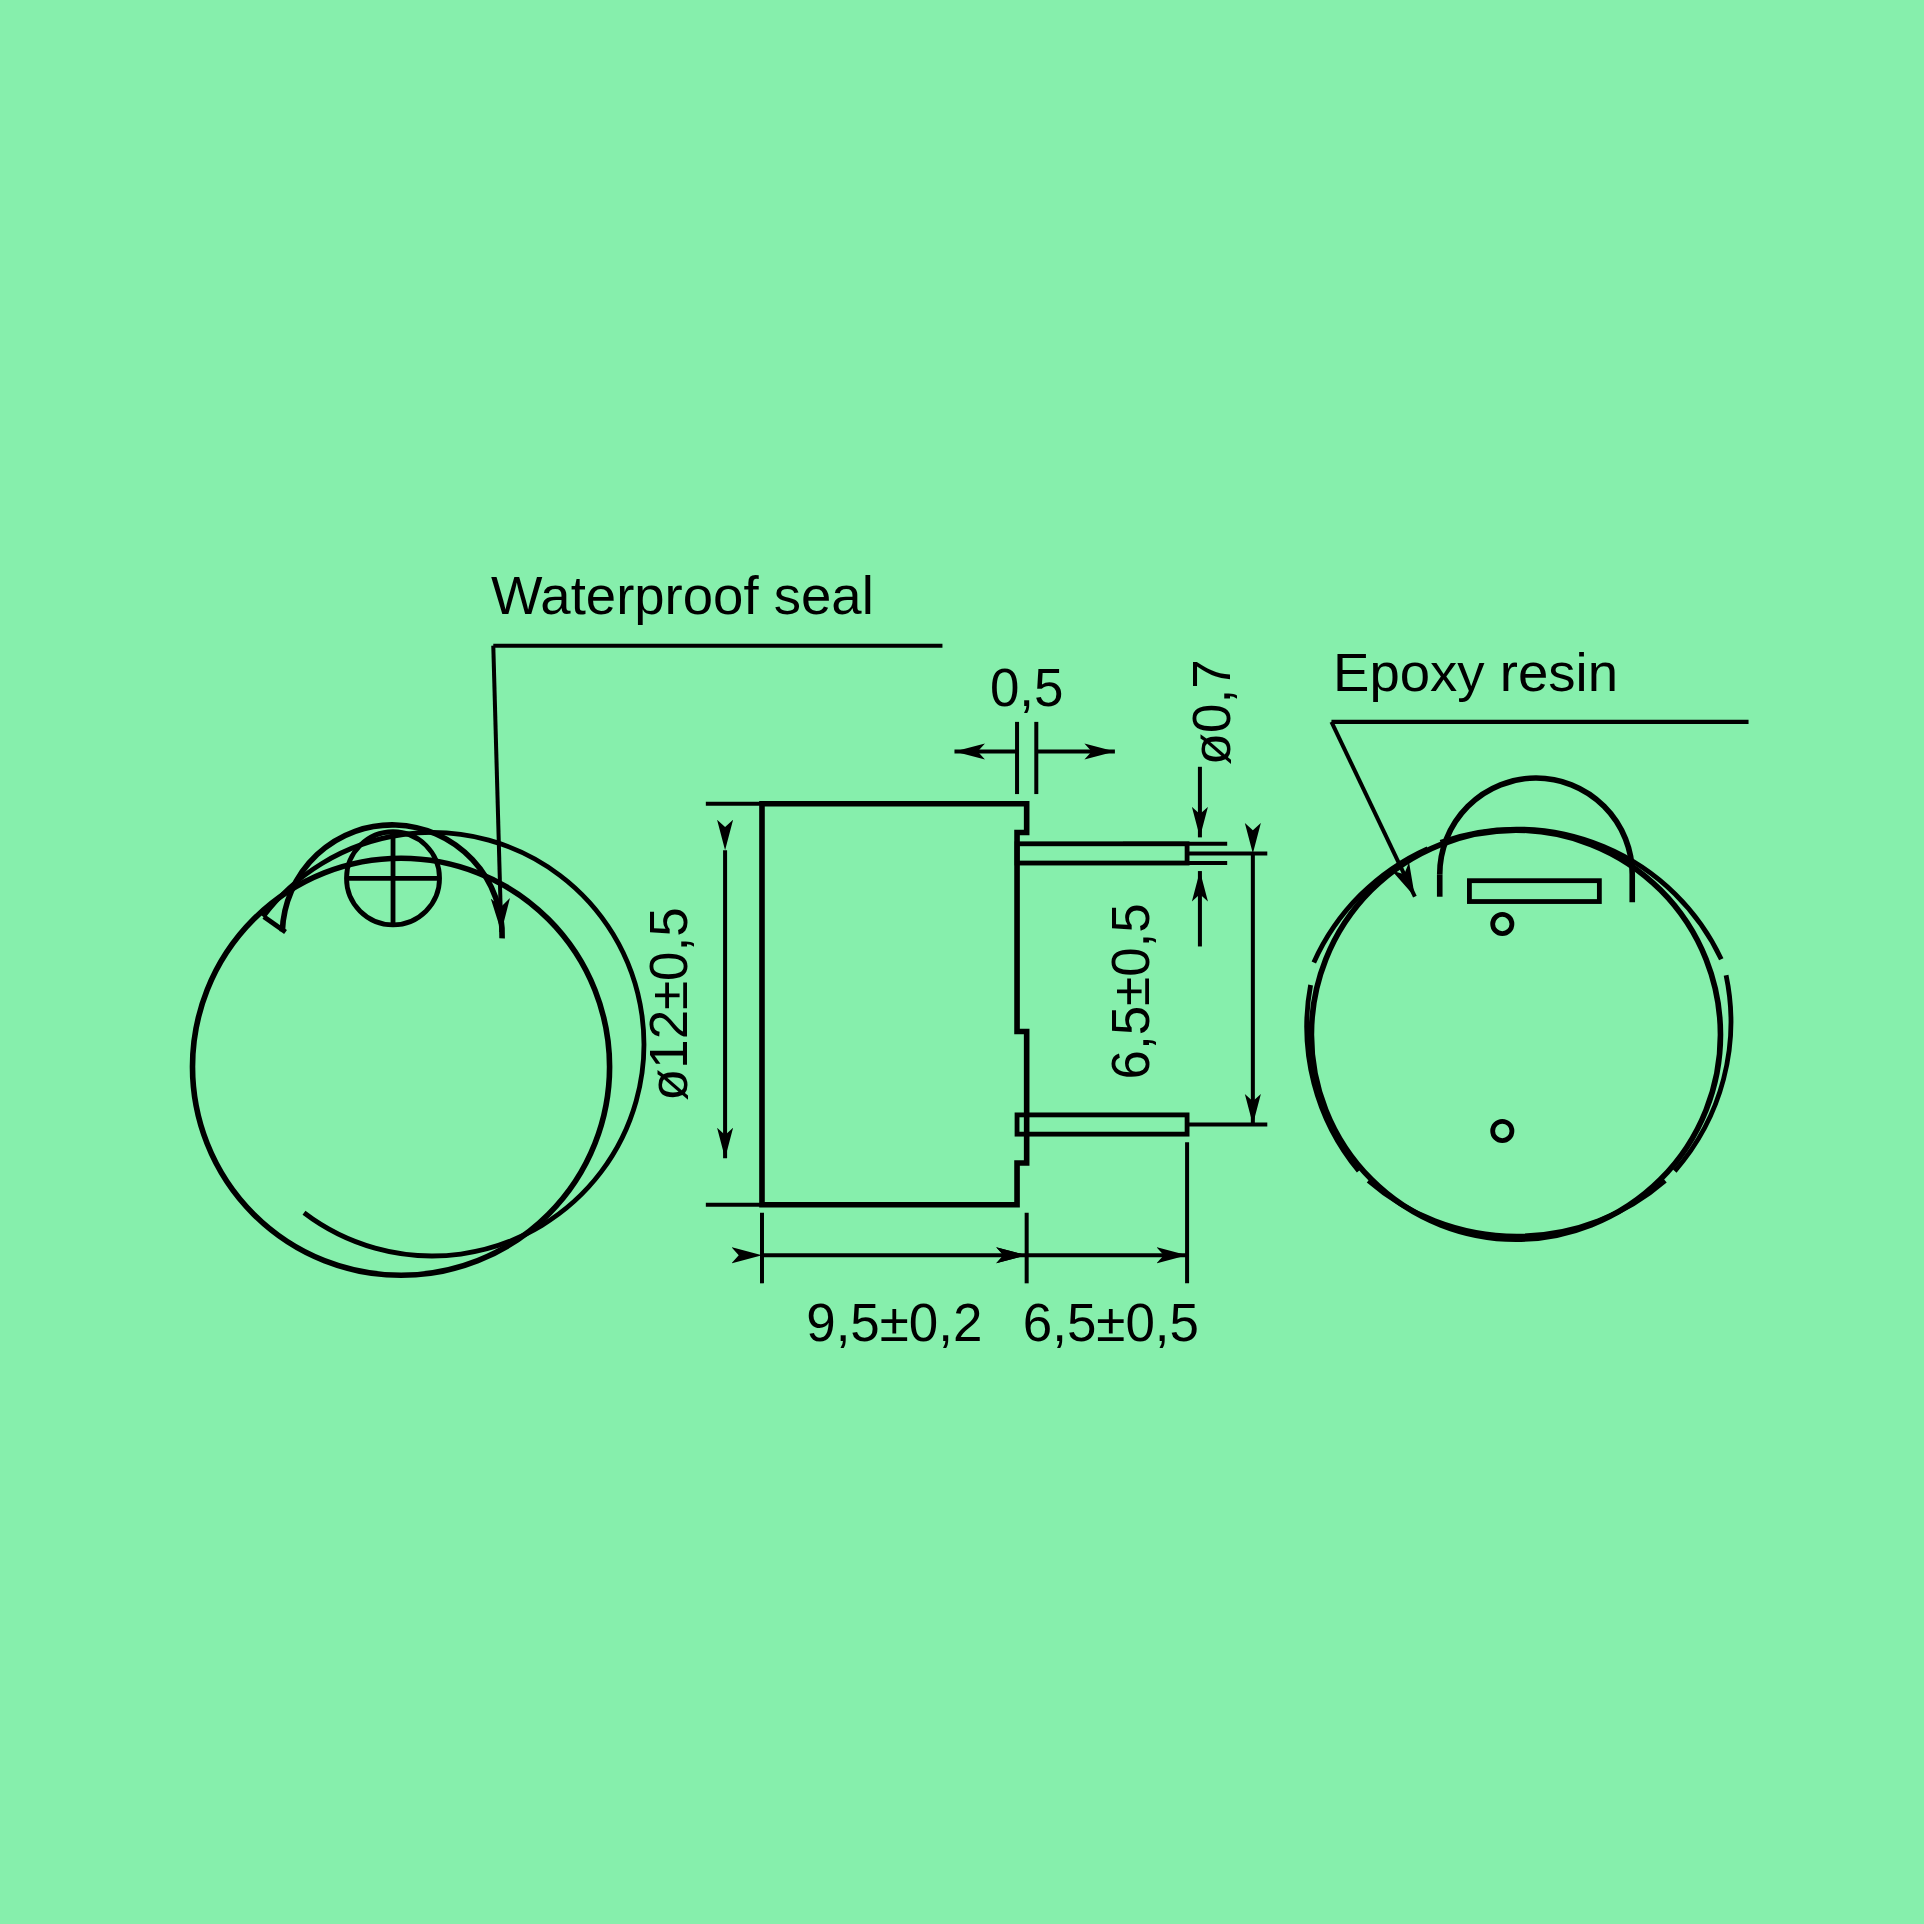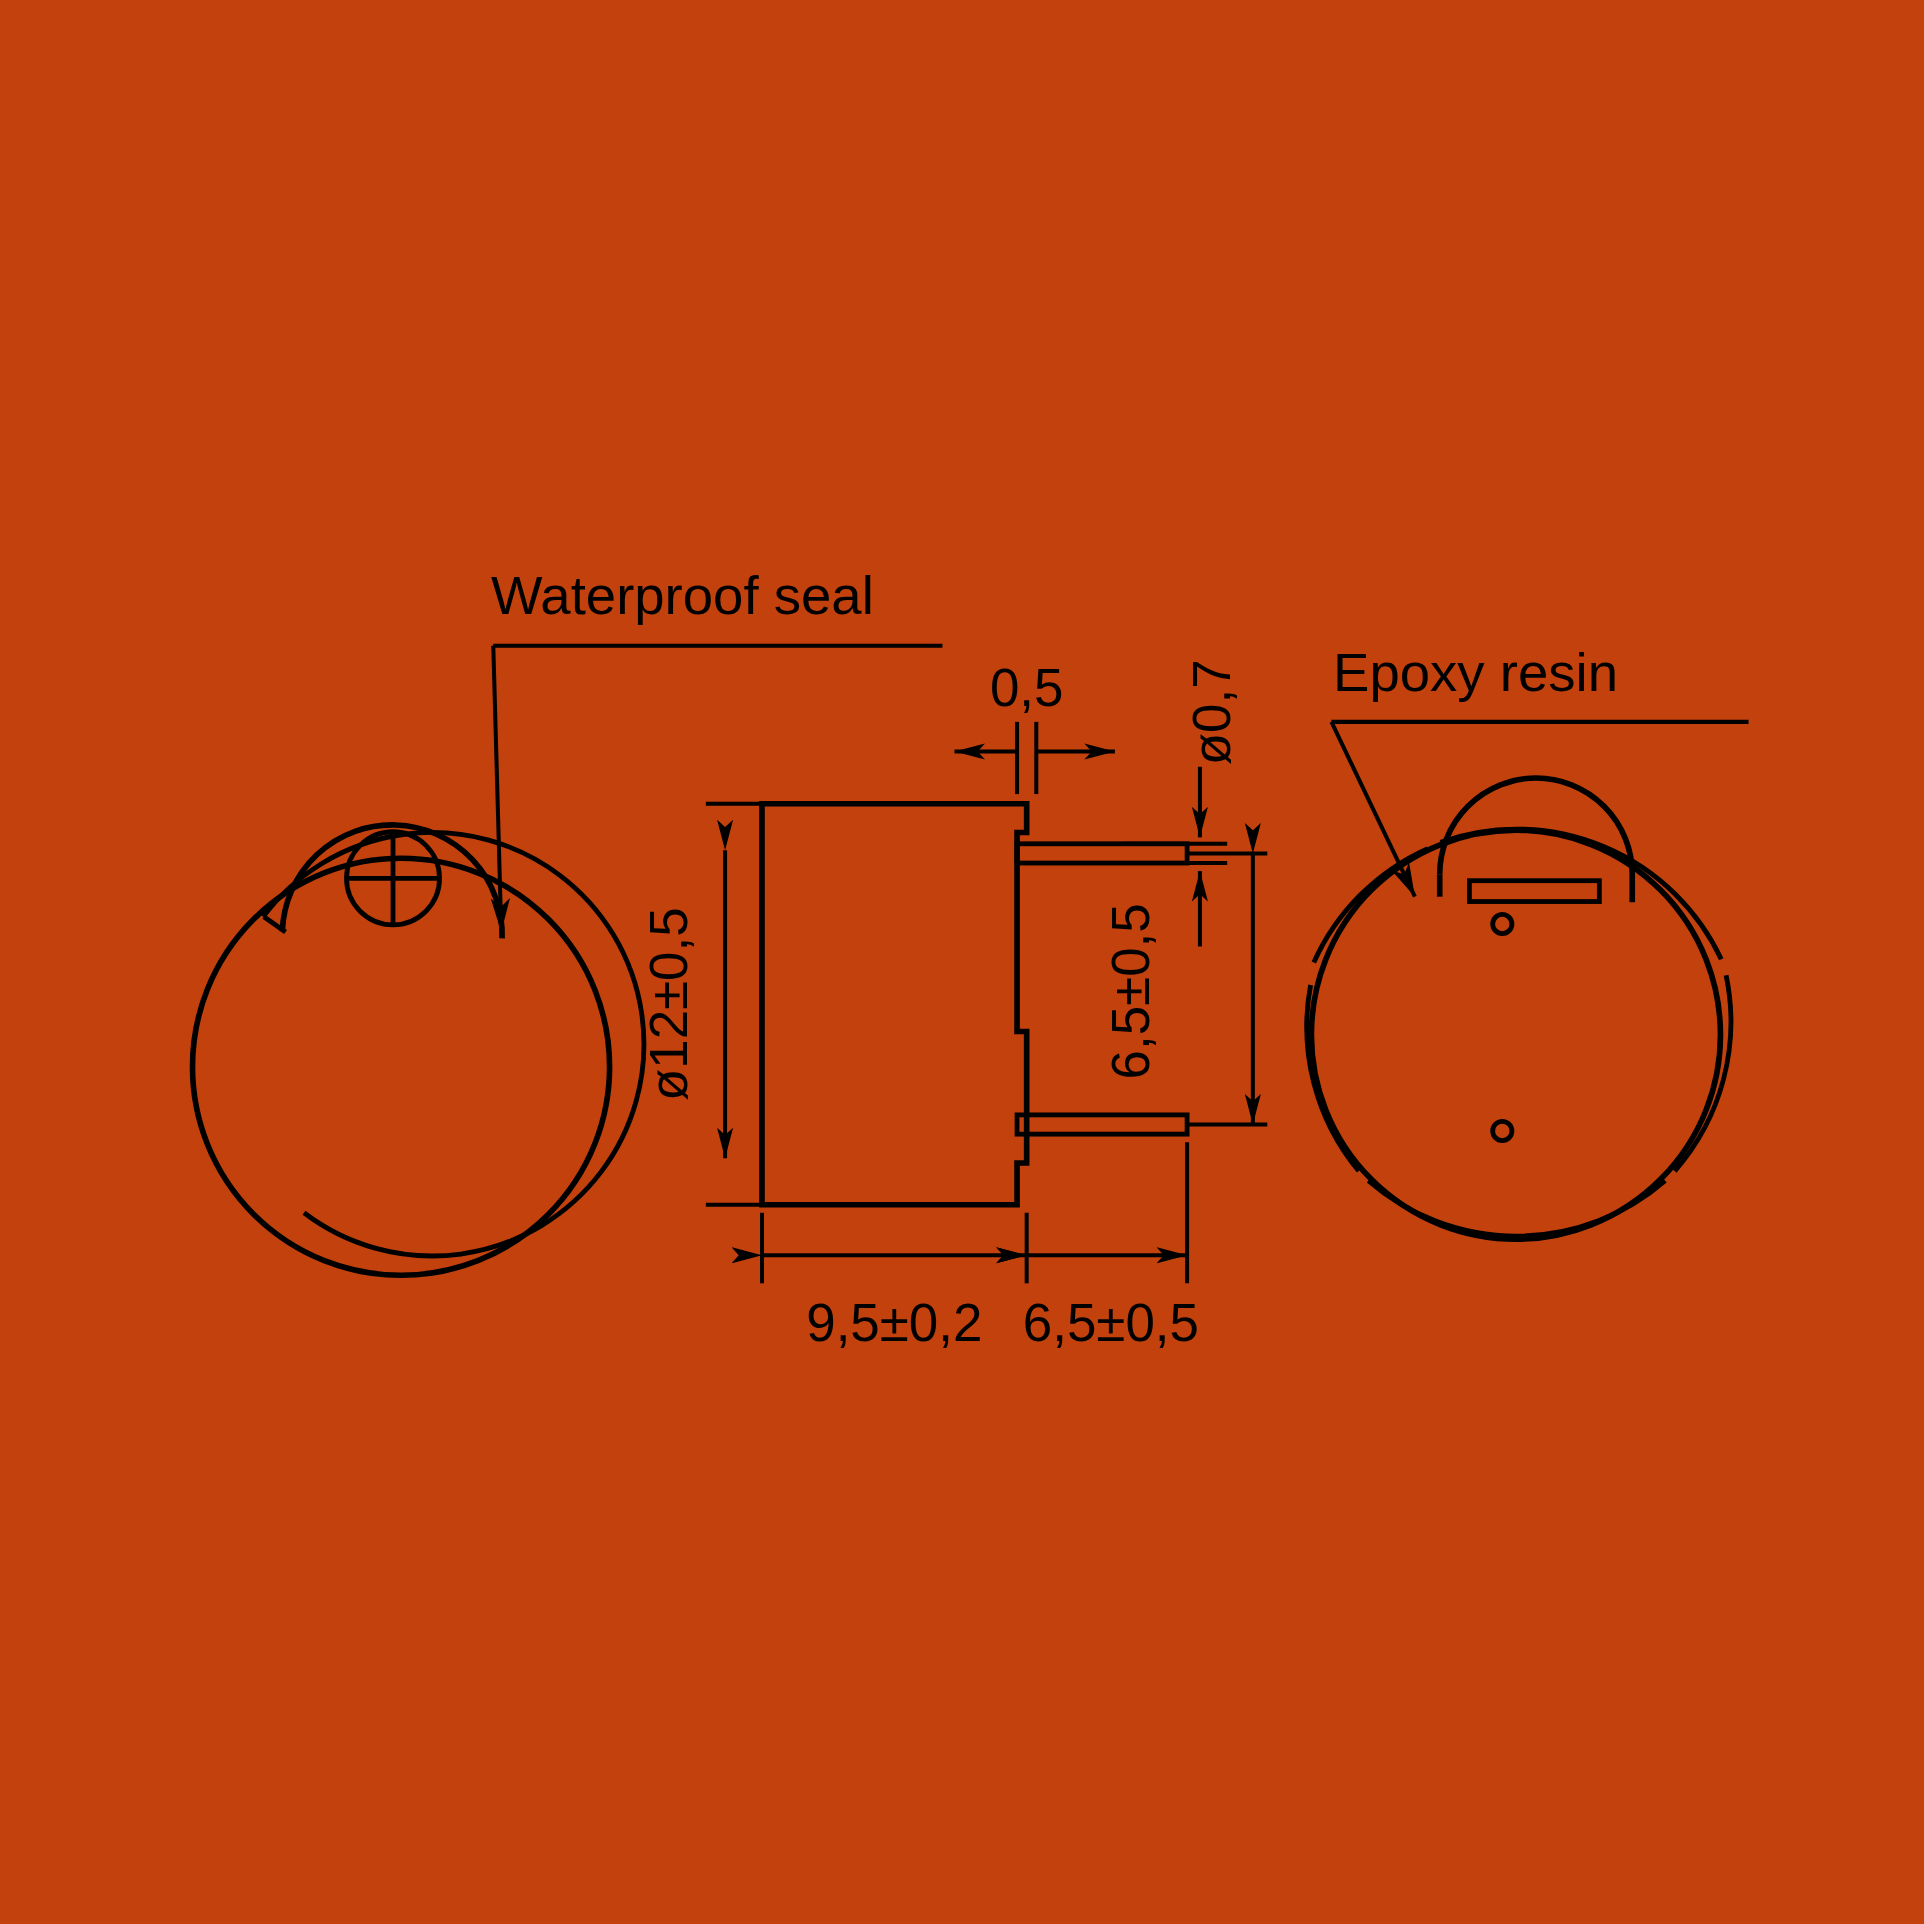--- a/index.html
+++ b/index.html
@@ -11,21 +11,21 @@
   body {
     width: 1925px;
     height: 1925px;
     overflow: hidden;
     font-family: "Liberation Sans", sans-serif;
   }
   #drawing-root {
     position: relative;
     width: 1925px;
     height: 1925px;
-    background: #c2410c;
+    background: #86efac;
   }
   svg#drawing-svg {
     position: absolute;
     left: 0;
     top: 0;
     width: 1925px;
     height: 1925px;
     display: block;
   }
   .stroke {

